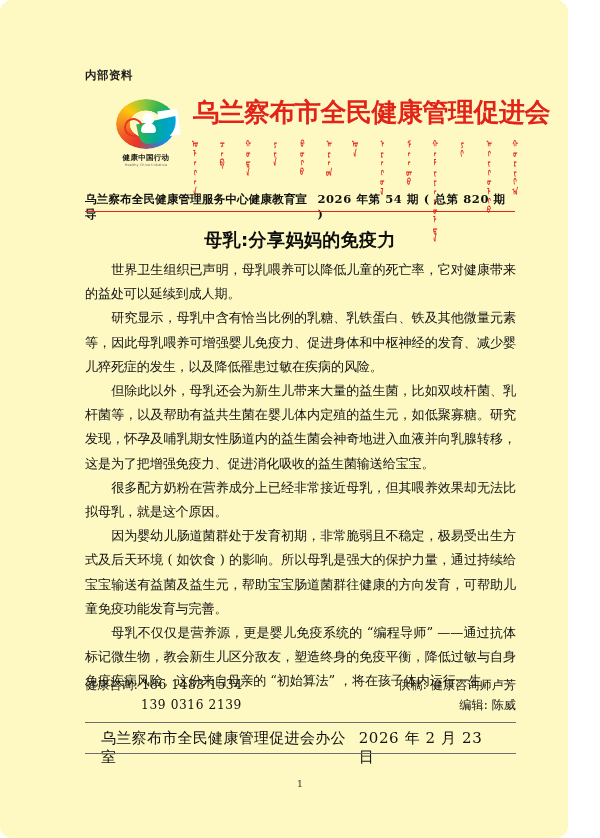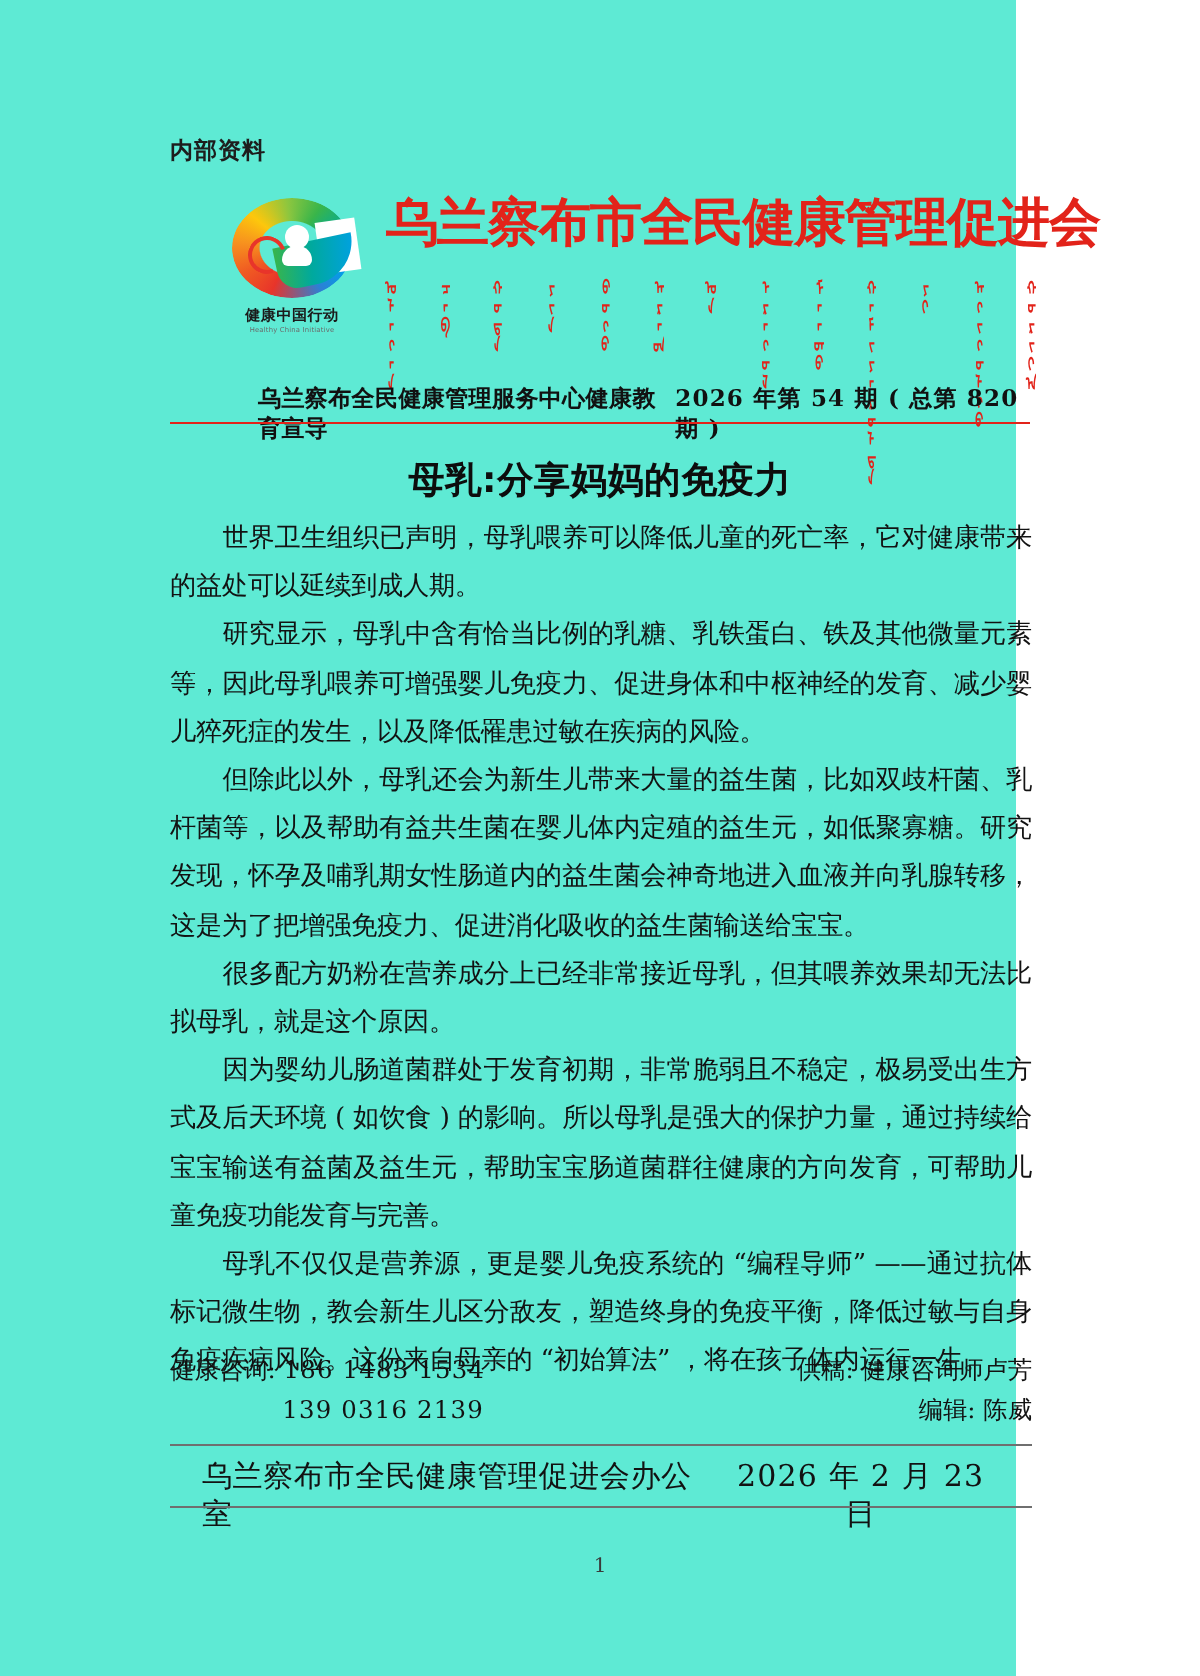--- a/index.html
+++ b/index.html
@@ -15,23 +15,24 @@
     width: 600px;
     height: 838px;
     margin: 0 auto;
     background: #ffffff;
     overflow: hidden;
     box-sizing: border-box;
   }
   .sheet {
     position: absolute;
     left: 0; top: 0;
-    width: 508px;
+    width: 568px;
     height: 838px;
-    background: #5eead4;
+    background: #fef9c3;
+    border-radius: 12px;
   }
 
   
   .internal-mark {
     position: absolute;
     left: 85px;
     top: 68px;
     font-family: "DejaVu Sans", "Liberation Sans", sans-serif;
     font-size: 11.5px;
     font-weight: bold;
@@ -191,21 +192,21 @@
     top: 192px;
     width: 430px;
     display: flex;
     align-items: baseline;
     justify-content: space-between;
     font-family: "DejaVu Serif", "Liberation Serif", serif;
     font-size: 11.5px;
     font-weight: bold;
     color: #111111;
   }
-  .subtitle-left { letter-spacing: 0.2px; margin-left: 44px; }
+  .subtitle-left { letter-spacing: 0.2px; }
   .subtitle-right {
     letter-spacing: 0.6px;
     font-weight: bold;
   }
   .rule-red {
     position: absolute;
     left: 85px;
     top: 211px;
     width: 430px;
     height: 0;
@@ -285,21 +286,20 @@
     color: #121212;
   }
   .footer-office {
     margin-left: 16px;
     letter-spacing: 0.3px;
   }
   .footer-date {
     margin-left: auto;
     margin-right: 14px;
     letter-spacing: 0.6px;
-    text-align: center;
   }
   .rule-grey-bottom {
     position: absolute;
     left: 85px;
     top: 753px;
     width: 431px;
     height: 0;
     border-top: 1px solid #6f6f6f;
   }
 

